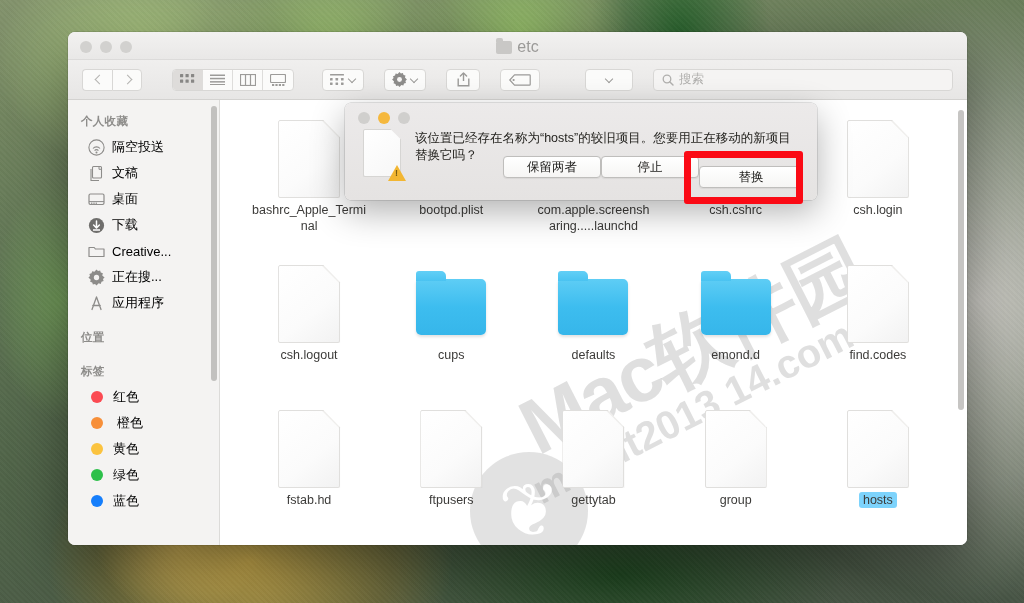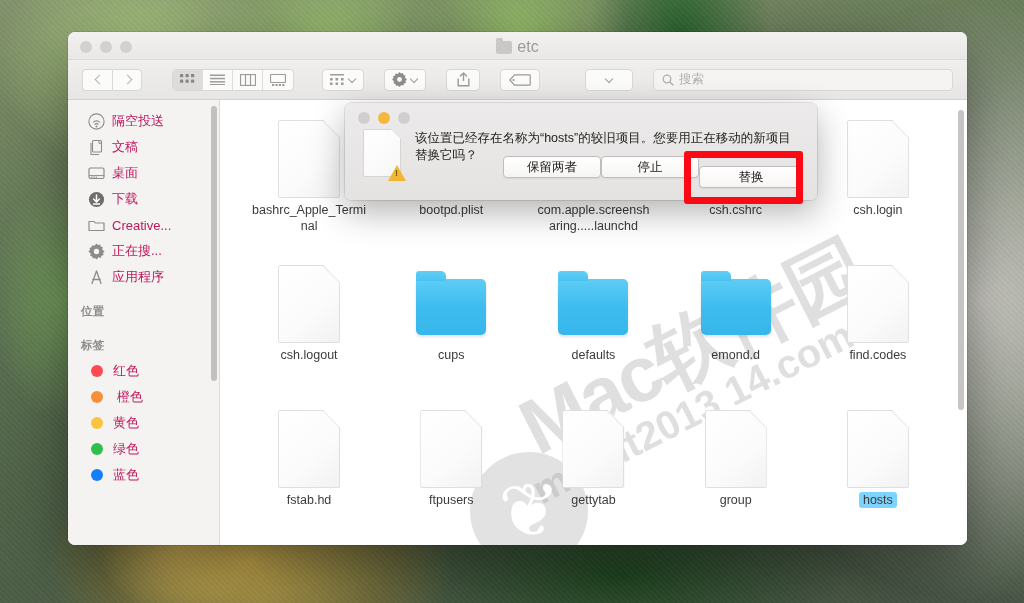--- a/index.html
+++ b/index.html
@@ -151,21 +151,21 @@
     overflow: hidden;
   }
   .sb-header {
     font-size: 11.5px; font-weight: bold; color: #8d8c8a;
     padding: 6px 0 5px 13px; letter-spacing: 0.3px;
   }
   .sb-item {
     display: flex; align-items: center; gap: 7px;
     padding: 2px 0 2px 20px;
     height: 26px;
-    font-size: 13px; color: #be185d;
+    font-size: 13px; color: #000000;
   }
   .sb-icon { width: 17px; height: 17px; flex: 0 0 17px; position: relative; display:inline-block; }
   .sb-label { white-space: nowrap; overflow: hidden; }
   .tag-dot { width: 12px; height: 12px; border-radius: 50%; flex: 0 0 12px; margin-left: 3px; }
   .sb-scroll {
     position: absolute; right: 2px; top: 6px;
     width: 6px; height: 275px;
     background: #c2c1bf; border-radius: 3px;
   }
 
@@ -439,20 +439,21 @@
         <circle cx="5" cy="5" r="3.8" fill="none" stroke="#b0afad" stroke-width="1.3"></circle>
         <line x1="7.9" y1="7.9" x2="11" y2="11" stroke="#b0afad" stroke-width="1.4" stroke-linecap="round"></line>
       </svg>
       <span>搜索</span>
     </div>
   </div>
 
   <div class="body">
 
     <div class="sidebar">
+      <div class="sb-header">个人收藏</div>
 
       <div class="sb-item">
         <span class="sb-icon">
           <svg width="17" height="17" viewBox="0 0 17 17">
             <circle cx="8.5" cy="8.5" r="7.6" fill="none" stroke="#8d8c8a" stroke-width="1.1"></circle>
             <path d="M5 9.5 a4.5 4.5 0 0 1 7 0" fill="none" stroke="#8d8c8a" stroke-width="1.1"></path>
             <path d="M6.6 11.6 a2.4 2.4 0 0 1 3.8 0" fill="none" stroke="#8d8c8a" stroke-width="1.1"></path>
             <circle cx="8.5" cy="13.6" r="1" fill="#8d8c8a"></circle>
           </svg>
         </span>

